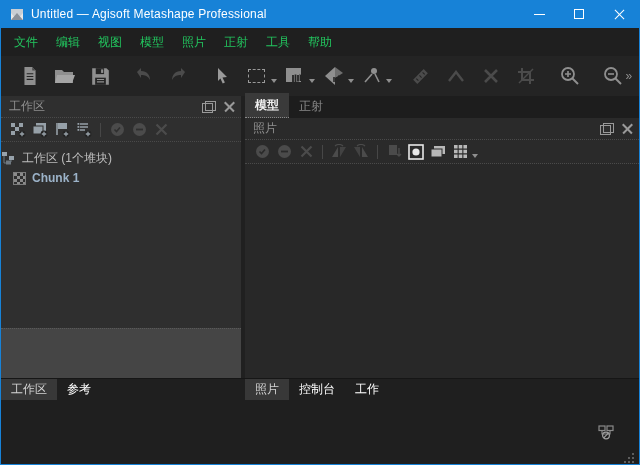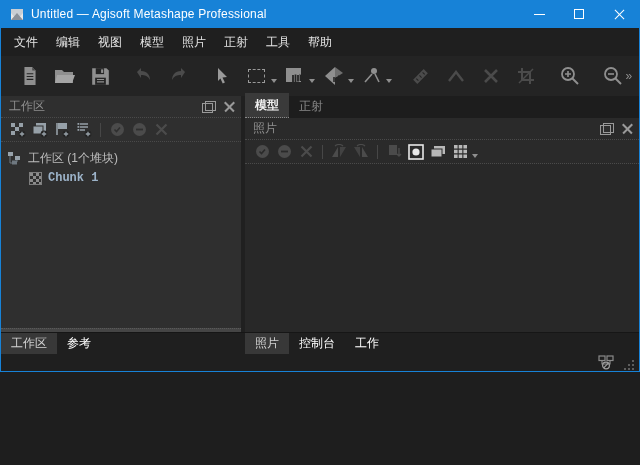--- a/index.html
+++ b/index.html
@@ -1,36 +1,36 @@
 <!DOCTYPE html>
 <html><head>
 <meta charset="utf-8">
 <style>
   * { box-sizing: border-box; margin: 0; padding: 0; }
   html,body { width:640px; height:465px; overflow:hidden; }
   body { font-family:"Liberation Sans","DejaVu Sans",sans-serif; font-size:12px; background:#1e1e1e; }
 
-  .window { width:640px; height:372px; display:flex; flex-direction:column;
+  .window { width:640px; height:465px; display:flex; flex-direction:column;
             border:1px solid #1782d7; border-top:none; background:#1e1e1e; }
 
   
   .titlebar { height:28px; flex:0 0 28px; background:#1782d7; display:flex; align-items:center; color:#fff; }
   .app-icon { width:16px; height:16px; margin:0 6px 0 8px; }
   .title-text { font-size:12px; color:#fff; letter-spacing:.2px; }
   .win-controls { margin-left:auto; display:flex; height:100%; }
   .win-btn { width:40px; height:100%; display:flex; align-items:center; justify-content:center; }
   .glyph-min { width:11px; height:1px; background:#fff; }
   .glyph-max { width:10px; height:10px; border:1px solid #fff; }
   .glyph-close { width:11px; height:11px; position:relative; }
   .glyph-close:before,.glyph-close:after { content:""; position:absolute; left:-1px; top:5px; width:13px; height:1px; background:#fff; }
   .glyph-close:before { transform:rotate(45deg); } .glyph-close:after { transform:rotate(-45deg); }
 
   
   .menubar { height:28px; flex:0 0 28px; background:#1f1f1f; display:flex; align-items:center; padding-left:4px; }
-  .menu-item { color:#e5e5e5; padding:5px 9px; cursor:default; }
+  .menu-item { color:#22c55e; padding:5px 9px; cursor:default; }
 
   
   .toolbar { height:40px; flex:0 0 40px; background:#242424; display:flex; align-items:center; padding-left:16px; color:#8f8f8f; }
   .ticon { width:26px; height:26px; display:flex; align-items:center; justify-content:center; color:#8f8f8f; }
   .ticon.dim { color:#4b4b4b; }
   .ticon svg { display:block; }
   .tb-gap { width:18px; } .tb-gap-sm { width:10px; }
   .caret { width:0; height:0; border-left:3px solid transparent; border-right:3px solid transparent; border-top:4px solid #8f8f8f; margin:10px 6px 0 1px; }
   .dash-rect { width:17px; height:14px; border:1px dashed #9a9a9a; }
   .overflow-chevron { margin-left:auto; margin-right:8px; color:#8f8f8f; font-size:12px; letter-spacing:-1px; }
@@ -51,22 +51,22 @@
   .x-icon:before,.x-icon:after { content:""; position:absolute; left:-1px; top:5px; width:13px; height:1.5px; background:#9a9a9a; }
   .x-icon:before { transform:rotate(45deg); } .x-icon:after { transform:rotate(-45deg); }
 
   .pane-toolbar { height:24px; flex:0 0 24px; display:flex; align-items:center; padding-left:6px;
                   border-bottom:1px dotted #4a4a4a; color:#96a0a8; }
   .sicon { width:22px; height:20px; display:flex; align-items:center; justify-content:center; color:#96a0a8; }
   .sicon.dim { color:#4b4b4b; }
   .vsep { width:1px; height:14px; background:#474747; margin:0 5px; }
 
   .tree { flex:0 0 186px; padding-top:6px; color:#bcbcbc; }
-  .tree-row { display:flex; align-items:center; height:20px; padding-left:6px; }
-  .tree-row.child { padding-left:28px;font-family:Liberation Mono, monospace; }
+  .tree-row { display:flex; align-items:center; height:20px; padding-left:0; }
+  .tree-row.child { padding-left:12px; }
   .tree-label { margin-left:6px; }
   .chunk-label { margin-left:6px; font-weight:bold; color:#9cb3c9; }
   .left-bottom { flex:1 1 auto; background:#454545; border-top:1px dotted #5a5a5a; }
 
   
   .viewtabs { height:22px; flex:0 0 22px; background:#1d1d1d; display:flex; align-items:flex-end; }
   .viewtab { padding:4px 10px 3px; color:#8a8a8a; }
   .viewtab.active { background:#3a3a3a; color:#f0f0f0; font-weight:bold; border-bottom:1px dotted #8a8a8a; }
   .photos-pane { flex:1 1 auto; display:flex; flex-direction:column; background:#2a2a2a; min-height:0; }
   .photos-toolbar { height:24px; flex:0 0 24px; display:flex; align-items:center; padding-left:6px;

